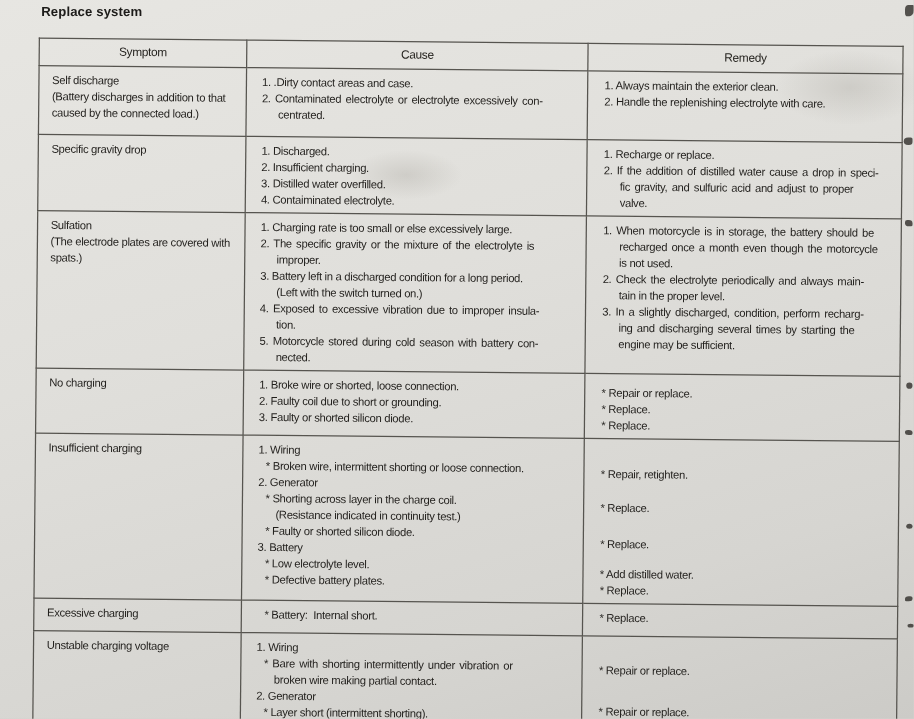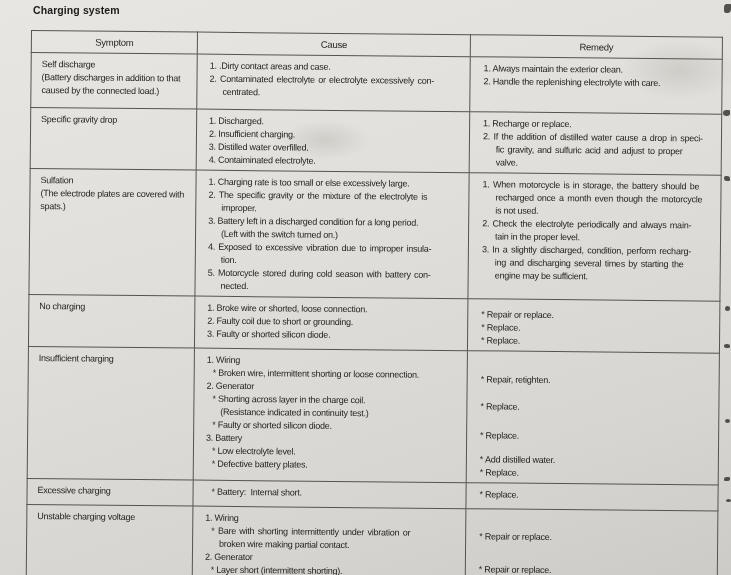--- a/index.html
+++ b/index.html
@@ -55,21 +55,21 @@
   .s7{left:724px;top:477px;width:6px;height:4px;border-radius:50% 30% 50% 20%;}
   .s8{left:726px;top:499px;width:5px;height:3px;border-radius:50%;}
 </style>
 </head>
 <body>
 
 <div class="paper"></div>
 <div class="smudge" style="left:620px;top:40px;width:120px;height:60px;"></div>
 <div class="smudge" style="left:280px;top:120px;width:90px;height:40px;"></div>
 
-<div class="page-title">Charging system</div>
+<div class="page-title">Replace system</div>
 
 <div class="sheet">
   <table>
     <colgroup>
       <col style="width:166px">
       <col style="width:273px">
       <col style="width:252px">
     </colgroup>
     <thead>
       <tr>

